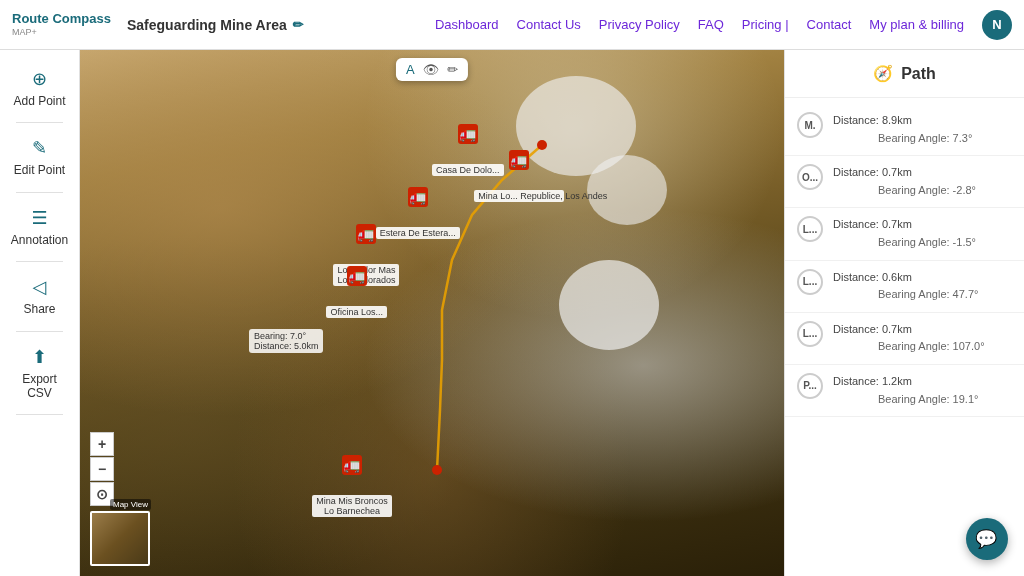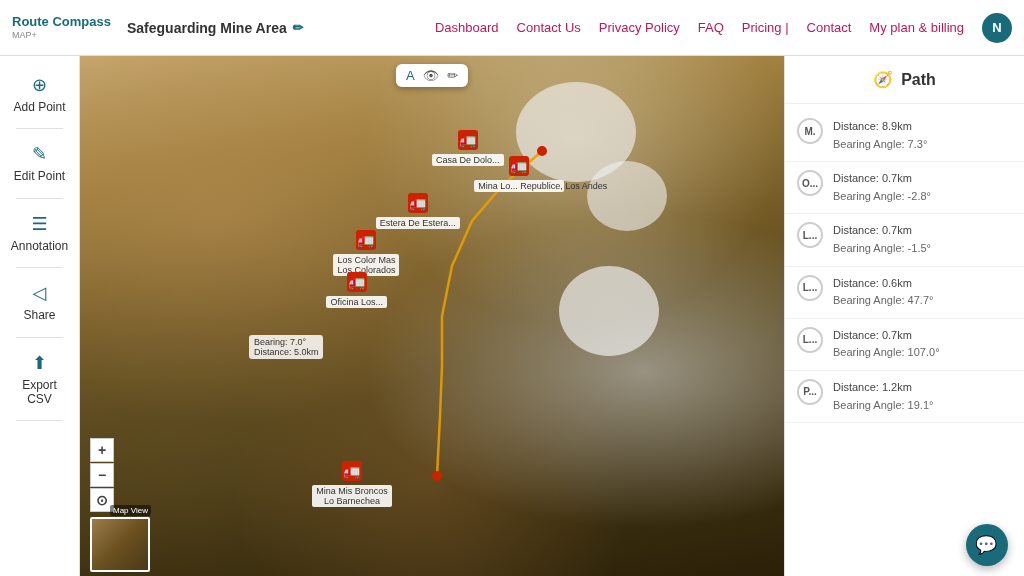--- a/index.html
+++ b/index.html
@@ -1,20 +1,20 @@
 <!DOCTYPE html>
 <html><head>
   <meta charset="utf-8">
   <style>
     * { margin: 0; padding: 0; box-sizing: border-box; }
     body { width: 1024px; height: 576px; overflow: hidden; font-family: Arial, sans-serif; background: #1a6b7a; }
 
     
     .header {
-      height: 56px;
+      height: 50px;
       background: #fff;
       display: flex;
       align-items: center;
       padding: 0 12px;
       border-bottom: 1px solid #ddd;
       z-index: 100;
       position: relative;
     }
     .logo-area {
       display: flex;
@@ -47,21 +47,21 @@
       cursor: pointer;
     }
     .header-nav {
       margin-left: auto;
       display: flex;
       align-items: center;
       gap: 18px;
     }
     .nav-item {
       font-size: 13px;
-      color: #be185d;
+      color: #6d28d9;
       cursor: pointer;
       white-space: nowrap;
     }
     .user-avatar {
       width: 30px;
       height: 30px;
       background: #1a6b7a;
       border-radius: 50%;
       display: flex;
       align-items: center;
@@ -197,21 +197,21 @@
       transform: translateX(-50%);
       border: 5px solid transparent;
       border-top-color: #cc2200;
       width: 0; height: 0;
     }
     .marker-label {
       background: rgba(255,255,255,0.9);
       font-size: 9px;
       padding: 1px 4px;
       border-radius: 2px;
-      margin-top: 4px;
+      margin-top: 20px;
       white-space: nowrap;
       color: #333;
       max-width: 90px;
       text-align: center;
     }
     .truck-icon {
       font-size: 14px;
     }
     
     .map-bearing-label {
@@ -341,21 +341,21 @@
       color: #555;
       flex-shrink: 0;
       background: white;
     }
     .path-details {
       font-size: 11px;
       color: #444;
       line-height: 1.6;
     }
     .path-details .dist { font-weight: 500; }
-    .path-details .bearing { color: #666; }
+    .path-details .bearing { color: #666; margin-left: 45px; }
 
     
     .chat-fab {
       position: absolute;
       bottom: 16px;
       right: 16px;
       width: 42px;
       height: 42px;
       background: #1a6b7a;
       border-radius: 50%;

